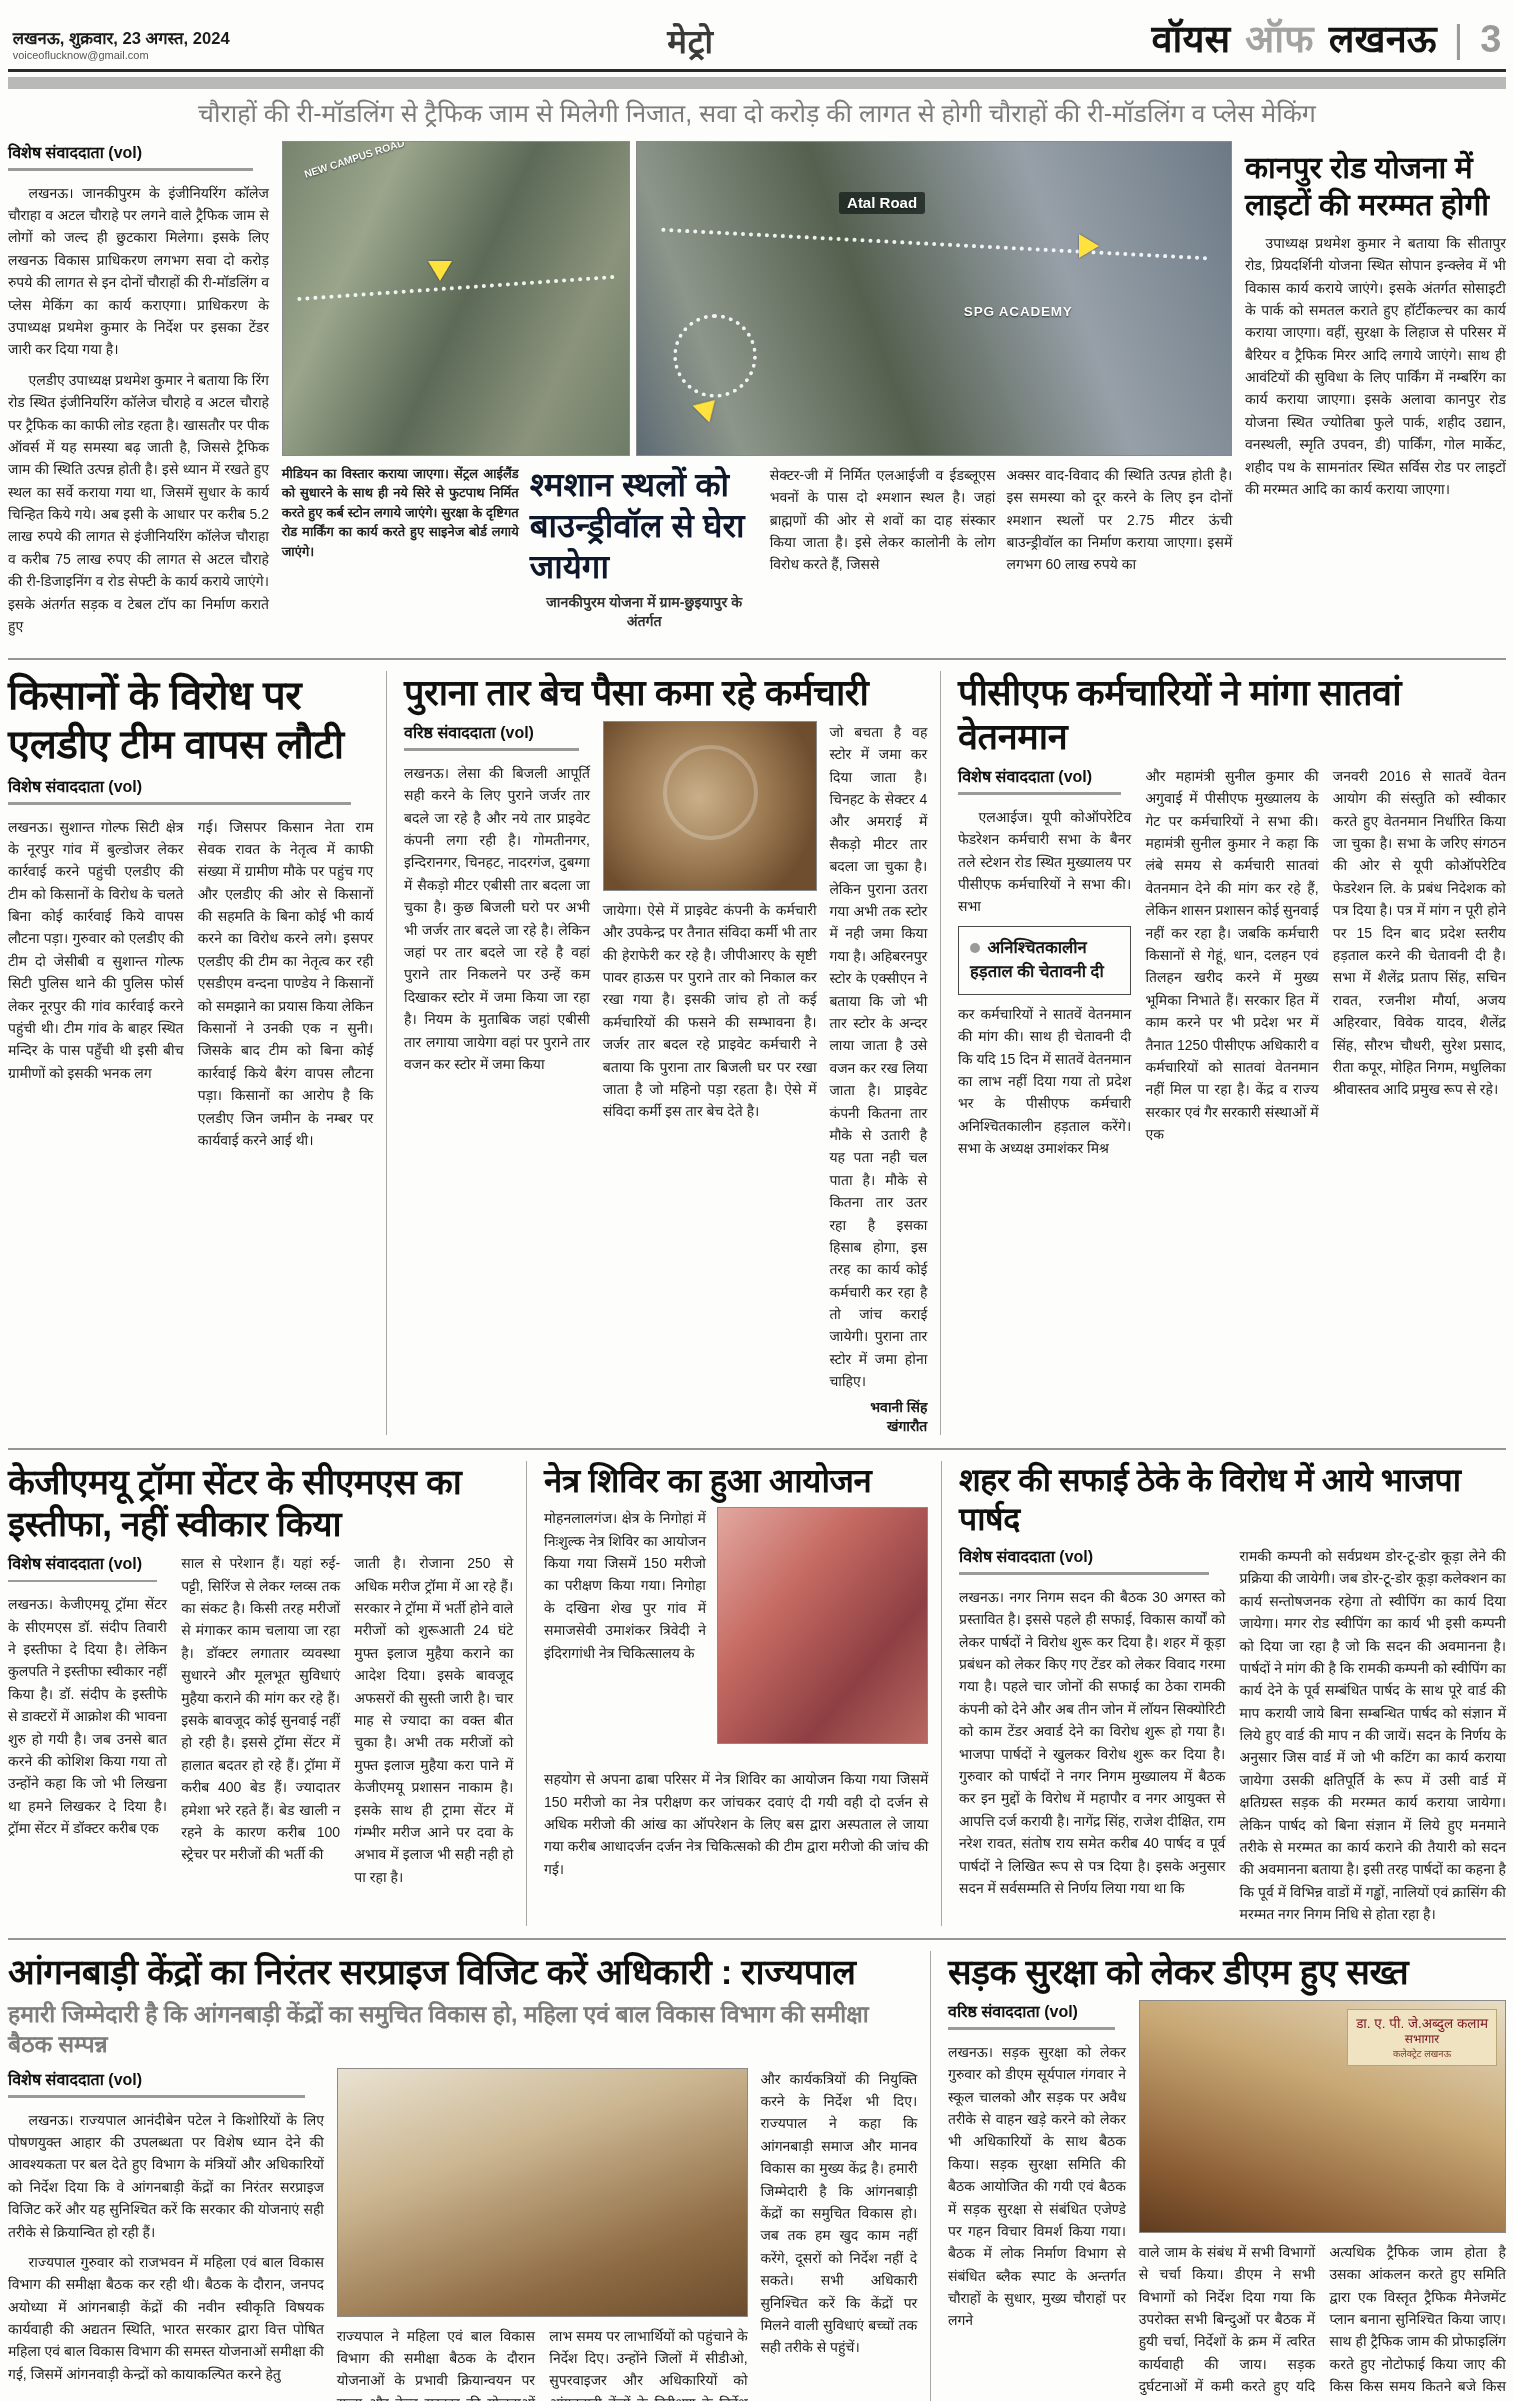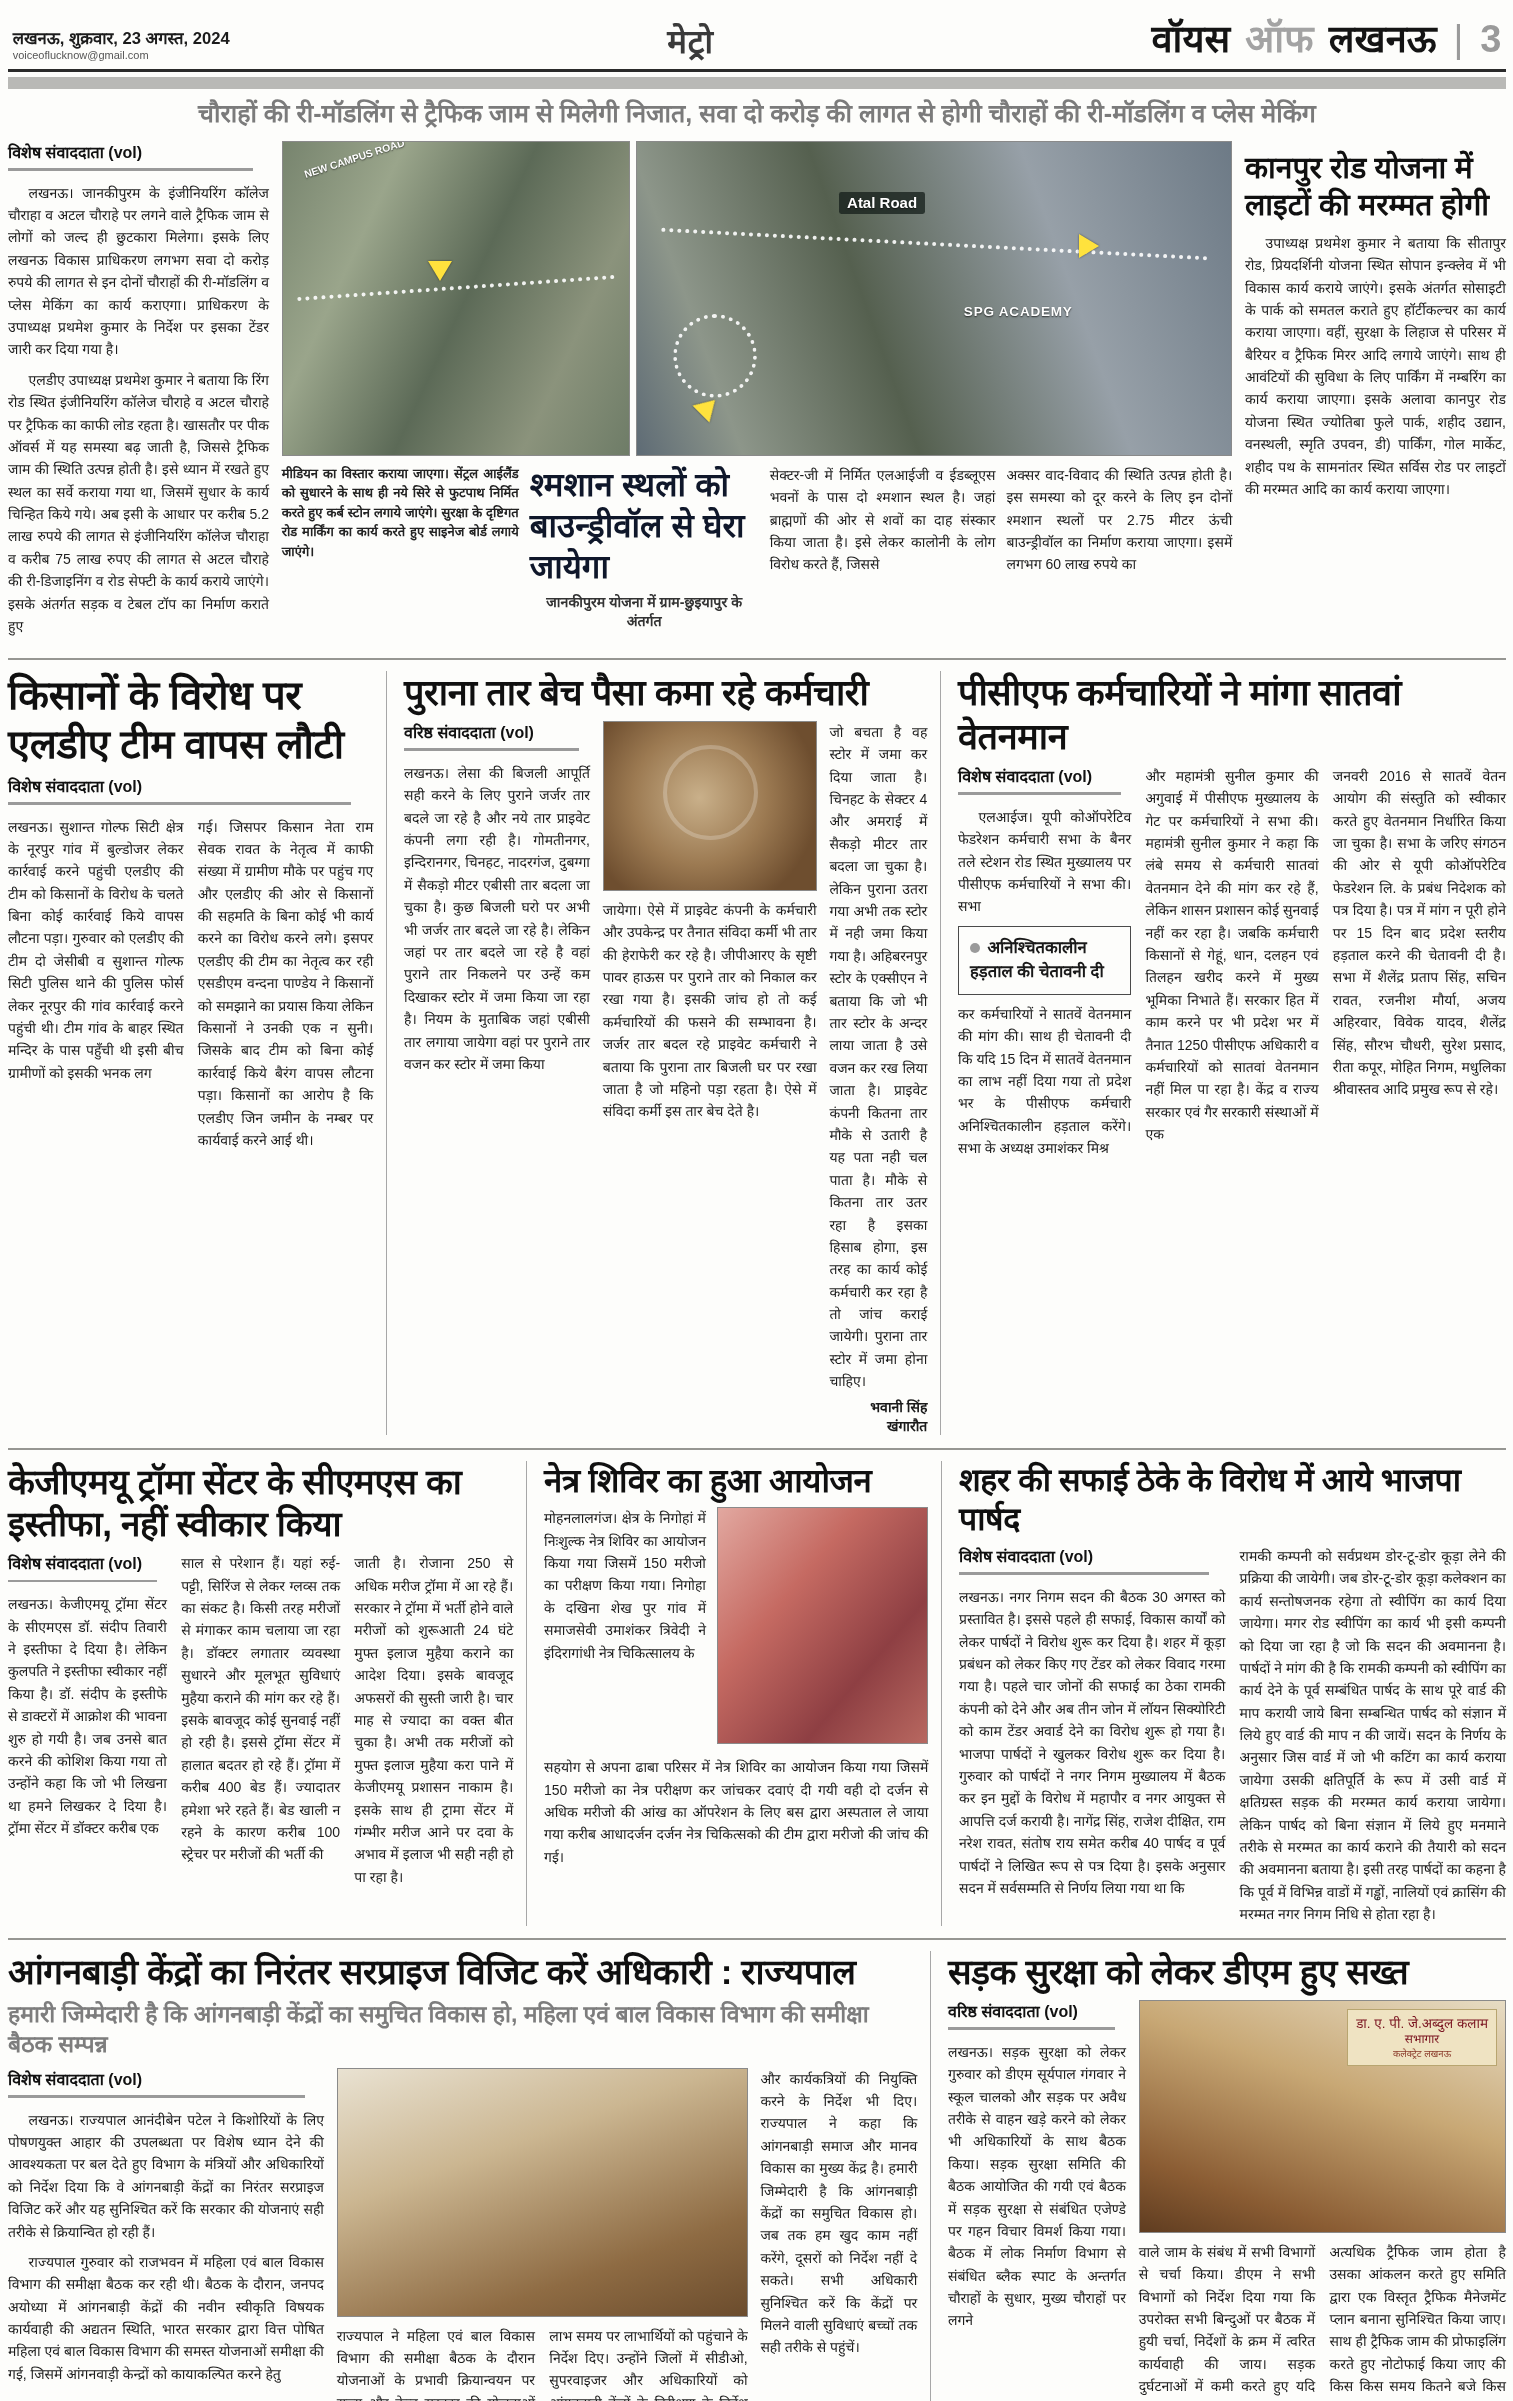--- a/index.html
+++ b/index.html
@@ -13,21 +13,21 @@
   .hdr-section{font-size:33px;font-weight:900;color:#3a3a3a;letter-spacing:0.8px;}
   .hdr-brand{font-size:38px;font-weight:900;letter-spacing:0;white-space:nowrap;}
   .hdr-brand .b1,.hdr-brand .b3{color:#141414;}
   .hdr-brand .b2{color:#a3a3a3;padding:0 4.7px;}
   .hdr-brand .sep{color:#9a9a9a;font-weight:400;padding:0 6.3px;}
   .hdr-brand .pg{color:#9a9a9a;}
   .hdr-rule{height:2.4px;background:#2b2b2b;margin:1.6px 0 4.7px 0;}
   .hdr-bar{height:12.7px;background:#b9b9b6;margin-bottom:8px;}
   
   .main-headline{font-size:51px;font-weight:900;color:#101010;text-align:center;line-height:1.25;letter-spacing:-0.8px;margin:4.7px 0 3.2px 0;}
-  .main-subhead{font-size:25px;font-weight:700;color:#7b7b7b;text-align:center;line-height:1.3;margin-bottom:11px;}
+  .main-subhead{font-size:25px;font-weight:400;color:#7b7b7b;text-align:center;line-height:1.3;margin-bottom:11px;}
   .headline{font-weight:900;color:#101010;line-height:1.22;letter-spacing:-0.4px;margin:0 0 6.3px 0;}
   .h50{font-size:40px;} .h46{font-size:36px;} .h44{font-size:35px;} .h42{font-size:33px;} .h40{font-size:32px;}
   .gray-subhead{font-size:23px;font-weight:700;color:#7d7d7d;margin:1.6px 0 8px 0;line-height:1.3;}
   
   .byline{font-size:16px;font-weight:bold;color:#111;}
   .byline-rule{height:2.4px;background:#9a9a9a;margin:5.5px 0 11px 0;width:94%;}
   .body-t{font-size:14px;line-height:1.6;text-align:justify;color:#1c1c1c;}
   .body-t p{margin:0 0 8px 0;text-indent:20.6px;}
   .body-t p.noind{text-indent:0;}
   .cols{display:flex;gap:14.2px;}
@@ -196,21 +196,21 @@
         <div class="body-t" style="flex:1;">साल से परेशान हैं। यहां रुई-पट्टी, सिरिंज से लेकर ग्लव्स तक का संकट है। किसी तरह मरीजों से मंगाकर काम चलाया जा रहा है। डॉक्टर लगातार व्यवस्था सुधारने और मूलभूत सुविधाएं मुहैया कराने की मांग कर रहे हैं। इसके बावजूद कोई सुनवाई नहीं हो रही है। इससे ट्रॉमा सेंटर में हालात बदतर हो रहे हैं। ट्रॉमा में करीब 400 बेड हैं। ज्यादातर हमेशा भरे रहते हैं। बेड खाली न रहने के कारण करीब 100 स्ट्रेचर पर मरीजों की भर्ती की</div>
         <div class="body-t" style="flex:1;">जाती है। रोजाना 250 से अधिक मरीज ट्रॉमा में आ रहे हैं। सरकार ने ट्रॉमा में भर्ती होने वाले मरीजों को शुरूआती 24 घंटे मुफ्त इलाज मुहैया कराने का आदेश दिया। इसके बावजूद अफसरों की सुस्ती जारी है। चार माह से ज्यादा का वक्त बीत चुका है। अभी तक मरीजों को मुफ्त इलाज मुहैया करा पाने में केजीएमयू प्रशासन नाकाम है। इसके साथ ही ट्रामा सेंटर में गंम्भीर मरीज आने पर दवा के अभाव में इलाज भी सही नही हो पा रहा है।</div>
       </div>
     </div>
     <div class="art pad-l pad-r" style="width:415px;flex:0 0 auto;">
       <div class="headline h42">नेत्र शिविर का हुआ आयोजन</div>
       <div style="display:flex;gap:11px;">
         <div class="body-t" style="width:162px;flex:0 0 auto;">मोहनलालगंज। क्षेत्र के निगोहां में निःशुल्क नेत्र शिविर का आयोजन किया गया जिसमें 150 मरीजो का परीक्षण किया गया। निगोहा के दखिना शेख पुर गांव में समाजसेवी उमाशंकर त्रिवेदी ने इंदिरागांधी नेत्र चिकित्सालय के</div>
         <div class="ph ph-eye" style="flex:1;height:237px;"></div>
       </div>
-      <div class="body-t" style="margin-top:12px;">सहयोग से अपना ढाबा परिसर में नेत्र शिविर का आयोजन किया गया जिसमें 150 मरीजो का नेत्र परीक्षण कर जांचकर दवाएं दी गयी वही दो दर्जन से अधिक मरीजो की आंख का ऑपरेशन के लिए बस द्वारा अस्पताल ले जाया गया करीब आधादर्जन दर्जन नेत्र चिकित्सको की टीम द्वारा मरीजो की जांच की गई।</div>
+      <div class="body-t" style="margin-top:24px;">सहयोग से अपना ढाबा परिसर में नेत्र शिविर का आयोजन किया गया जिसमें 150 मरीजो का नेत्र परीक्षण कर जांचकर दवाएं दी गयी वही दो दर्जन से अधिक मरीजो की आंख का ऑपरेशन के लिए बस द्वारा अस्पताल ले जाया गया करीब आधादर्जन दर्जन नेत्र चिकित्सको की टीम द्वारा मरीजो की जांच की गई।</div>
     </div>
     <div class="art pad-l" style="flex:1;">
       <div class="headline h40">शहर की सफाई ठेके के विरोध में आये भाजपा पार्षद</div>
       <div class="cols">
         <div style="flex:1;">
           <div class="byline">विशेष संवाददाता (vol)</div>
           <div class="byline-rule"></div>
           <div class="body-t">लखनऊ। नगर निगम सदन की बैठक 30 अगस्त को प्रस्तावित है। इससे पहले ही सफाई, विकास कार्यों को लेकर पार्षदों ने विरोध शुरू कर दिया है। शहर में कूड़ा प्रबंधन को लेकर किए गए टेंडर को लेकर विवाद गरमा गया है। पहले चार जोनों की सफाई का ठेका रामकी कंपनी को देने और अब तीन जोन में लॉयन सिक्योरिटी को काम टेंडर अवार्ड देने का विरोध शुरू हो गया है। भाजपा पार्षदों ने खुलकर विरोध शुरू कर दिया है। गुरुवार को पार्षदों ने नगर निगम मुख्यालय में बैठक कर इन मुद्दों के विरोध में महापौर व नगर आयुक्त से आपत्ति दर्ज करायी है। नागेंद्र सिंह, राजेश दीक्षित, राम नरेश रावत, संतोष राय समेत करीब 40 पार्षद व पूर्व पार्षदों ने लिखित रूप से पत्र दिया है। इसके अनुसार सदन में सर्वसम्मति से निर्णय लिया गया था कि</div>
         </div>
         <div class="body-t" style="flex:1;">रामकी कम्पनी को सर्वप्रथम डोर-टू-डोर कूड़ा लेने की प्रक्रिया की जायेगी। जब डोर-टू-डोर कूड़ा कलेक्शन का कार्य सन्तोषजनक रहेगा तो स्वीपिंग का कार्य दिया जायेगा। मगर रोड स्वीपिंग का कार्य भी इसी कम्पनी को दिया जा रहा है जो कि सदन की अवमानना है। पार्षदों ने मांग की है कि रामकी कम्पनी को स्वीपिंग का कार्य देने के पूर्व सम्बंधित पार्षद के साथ पूरे वार्ड की माप करायी जाये बिना सम्बन्धित पार्षद को संज्ञान में लिये हुए वार्ड की माप न की जायें। सदन के निर्णय के अनुसार जिस वार्ड में जो भी कटिंग का कार्य कराया जायेगा उसकी क्षतिपूर्ति के रूप में उसी वार्ड में क्षतिग्रस्त सड़क की मरम्मत कार्य कराया जायेगा। लेकिन पार्षद को बिना संज्ञान में लिये हुए मनमाने तरीके से मरम्मत का कार्य कराने की तैयारी को सदन की अवमानना बताया है। इसी तरह पार्षदों का कहना है कि पूर्व में विभिन्न वाडों में गड्ढों, नालियों एवं क्रासिंग की मरम्मत नगर निगम निधि से होता रहा है।</div>

